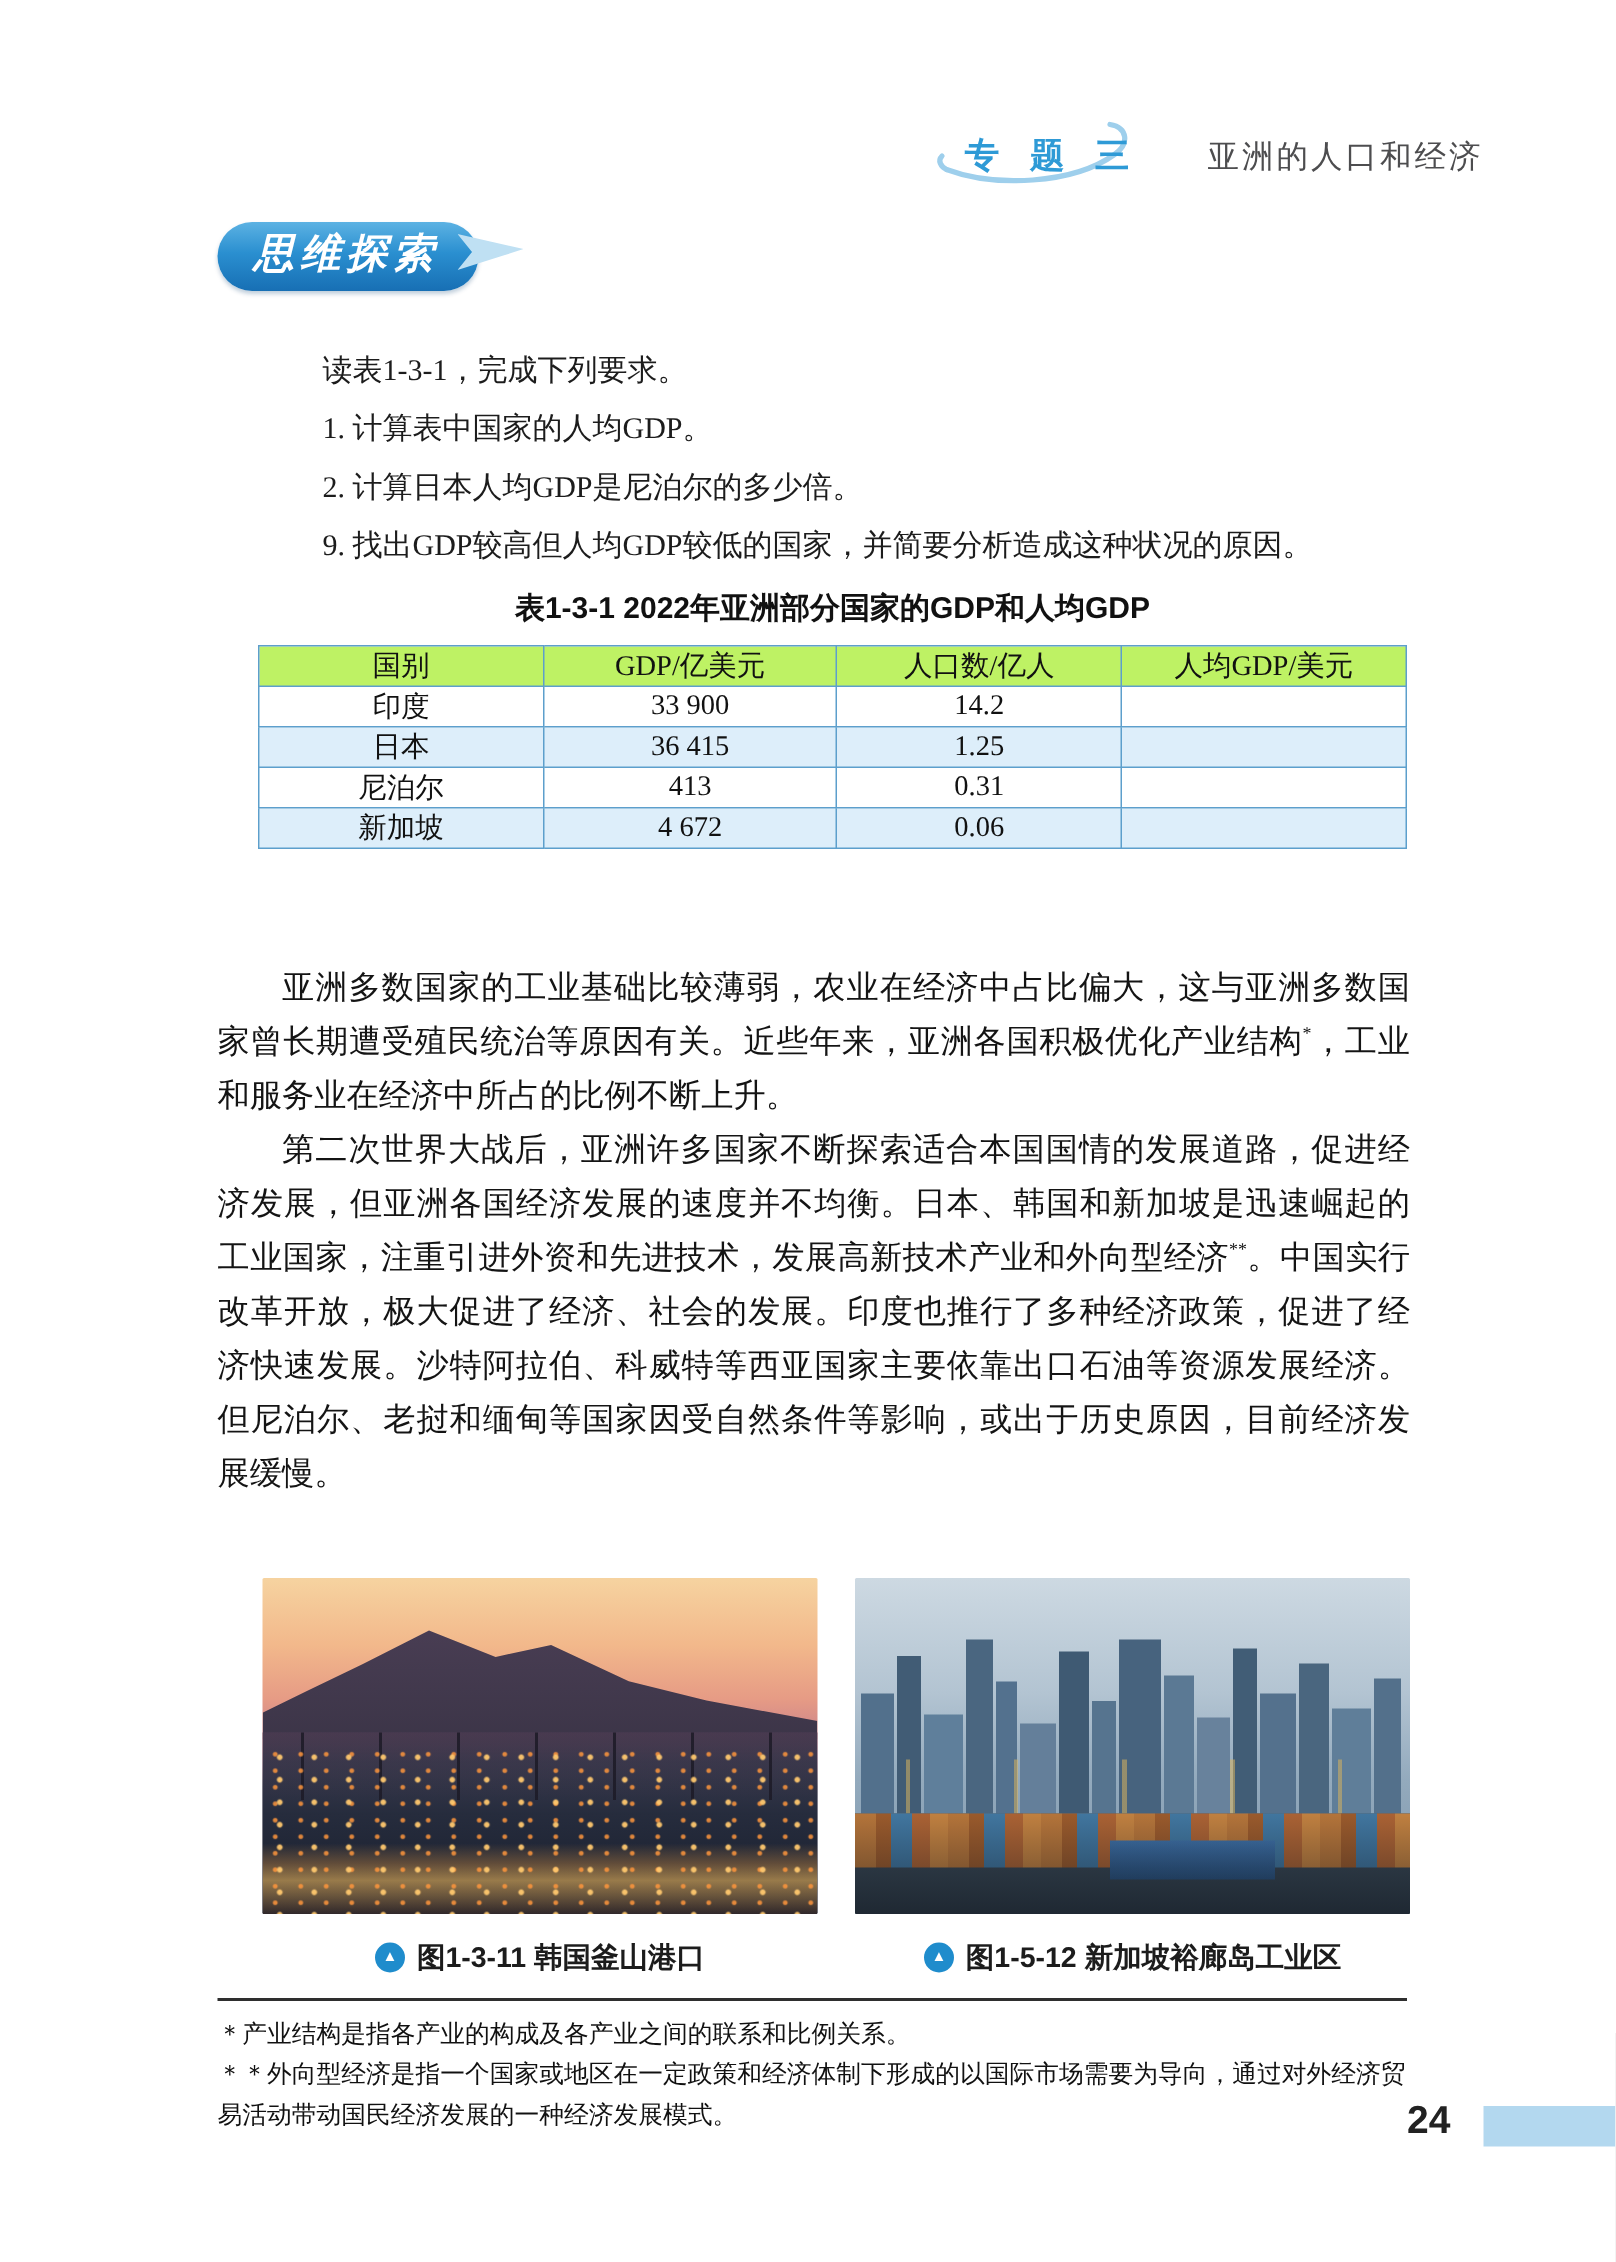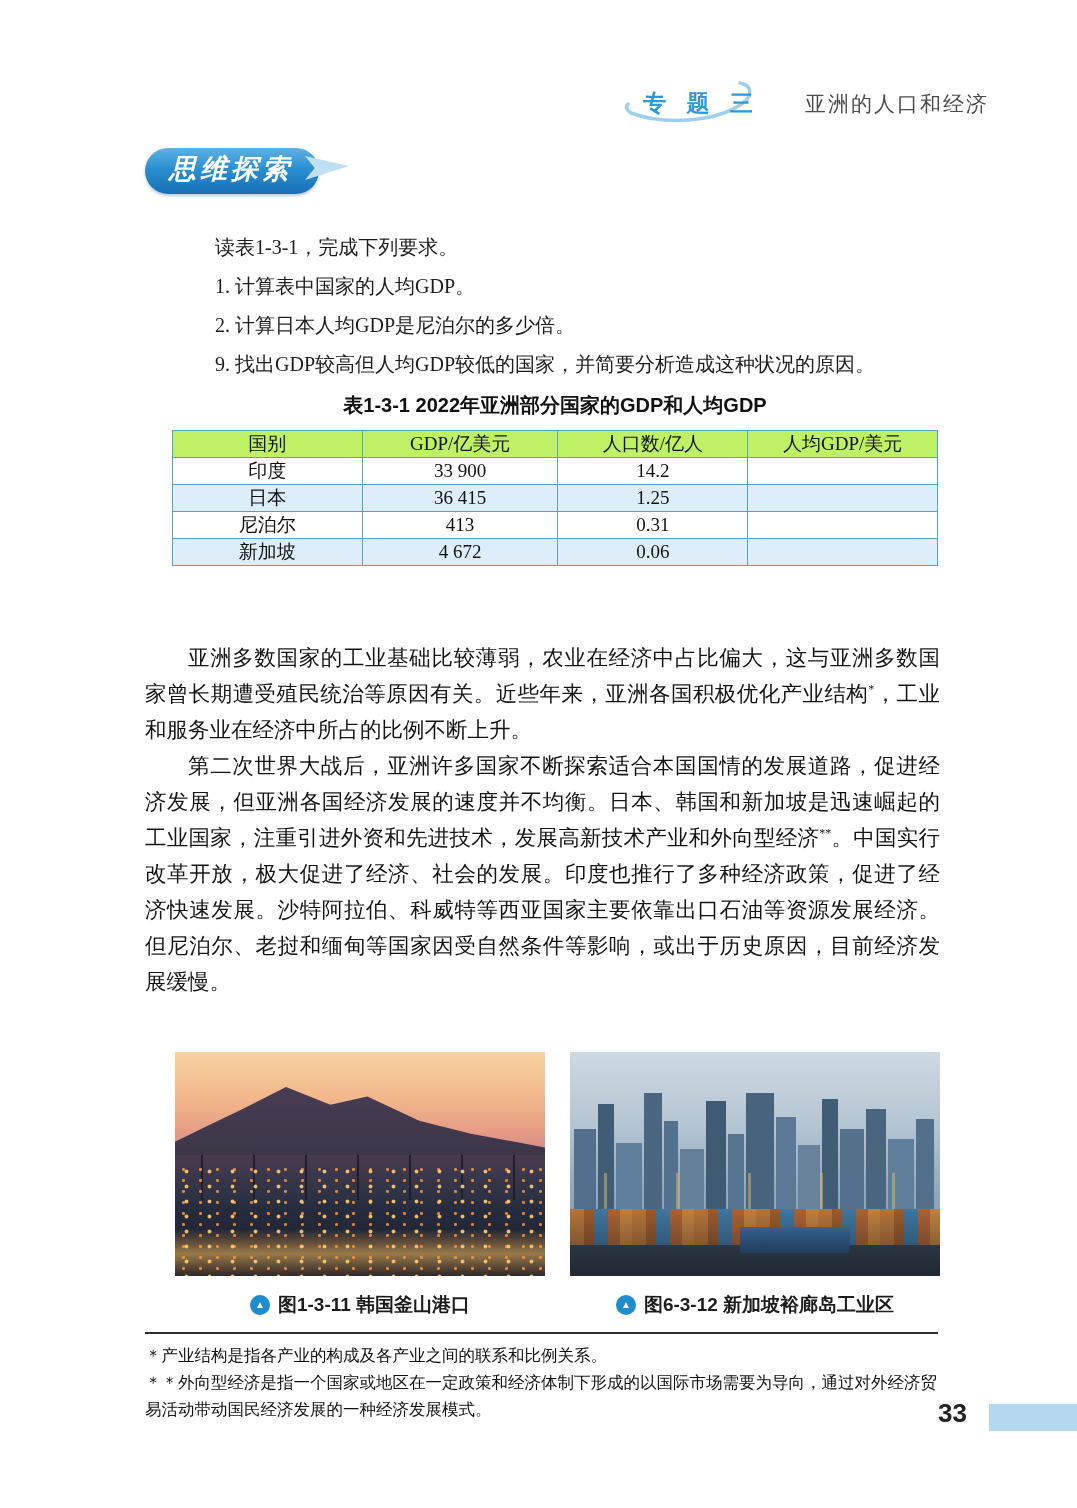--- a/index.html
+++ b/index.html
@@ -206,27 +206,27 @@
       </figcaption>
     </figure>
     <figure>
       <div class="photo photo-sg">
         <div class="sg-buildings"></div>
         <div class="sg-cranes"></div>
         <div class="sg-port"></div>
       </div>
       <figcaption>
         <span class="fig-icon">▲</span>
-        <span>图6-3-12 新加坡裕廊岛工业区</span>
+        <span>图1-5-12 新加坡裕廊岛工业区</span>
       </figcaption>
     </figure>
   </div>
 
   <div class="footnote-rule"></div>
   <div class="footnotes">
     <p>＊产业结构是指各产业的构成及各产业之间的联系和比例关系。</p>
     <p>＊＊外向型经济是指一个国家或地区在一定政策和经济体制下形成的以国际市场需要为导向，通过对外经济贸易活动带动国民经济发展的一种经济发展模式。</p>
   </div>
 
-  <span class="page-number">33</span>
+  <span class="page-number">24</span>
   <div class="page-bar"></div>
 
 </div>
 
 </body></html>

